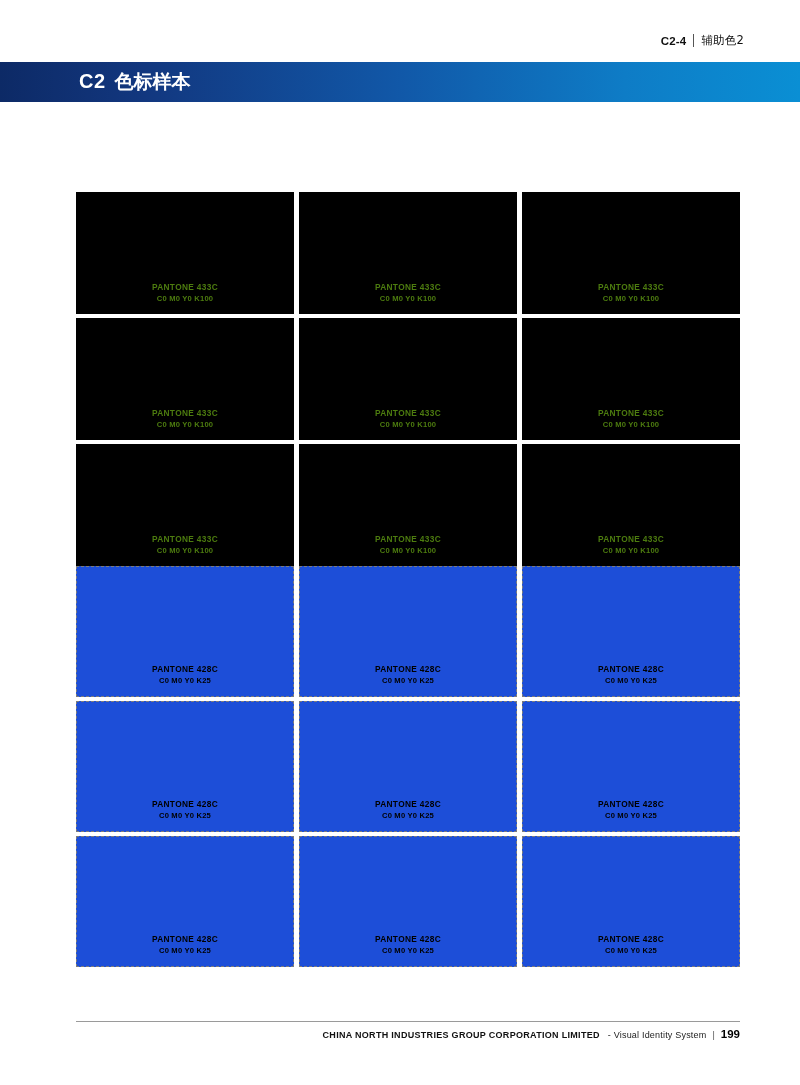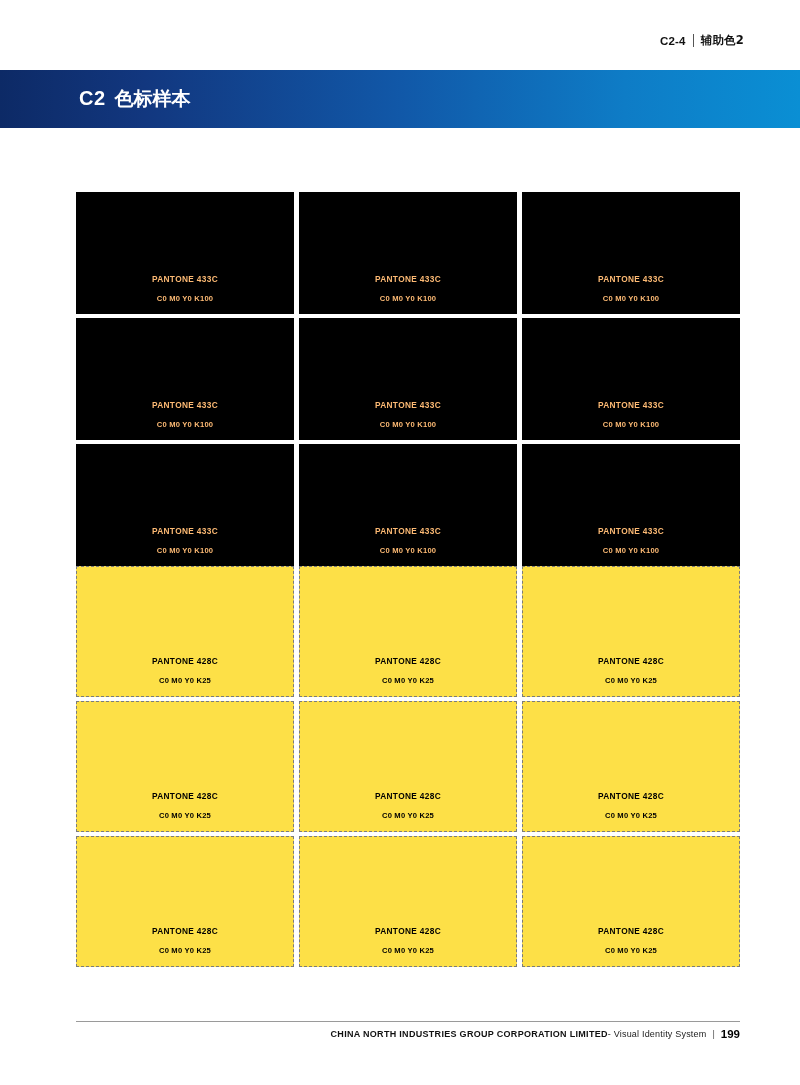--- a/index.html
+++ b/index.html
@@ -40,29 +40,29 @@
   .top-tag .sep {
     display: inline-block;
     width: 1px;
     height: 13px;
     background: #555;
     margin: 0 7px;
   }
   .top-tag .cn {
     font-family: "DejaVu Sans", sans-serif;
     font-size: 11.5px;
-    font-weight: bold;
+    font-weight: normal;
   }
 
   .blue-band {
     position: absolute;
-    top: 70px;
+    top: 62px;
     left: 0;
     width: 800px;
-    height: 58px;
+    height: 40px;
     background: linear-gradient(to right, #0d2a66 0%, #12377f 18%, #1158a8 50%, #0e7cc6 78%, #0a8fd4 100%);
   }
   .blue-band .title {
     position: absolute;
     left: 79px;
     top: 50%;
     transform: translateY(-50%);
     color: #fff;
     display: flex;
     align-items: baseline;
@@ -98,21 +98,21 @@
 
   .swatch-cell {
     position: relative;
     box-sizing: border-box;
     flex: 1 1 0;
   }
   .swatch-row.dark .swatch-cell {
     background: #000000;
   }
   .swatch-row.light .swatch-cell {
-    background: #fde047;
+    background: #1d4ed8;
     border: 1px dashed #7c7c7c;
     margin-right: 5px;
   }
   .swatch-row.light .swatch-cell:last-child {
     margin-right: 0;
   }
   .swatch-row.dark .swatch-cell {
     margin-right: 5px;
   }
   .swatch-row.dark .swatch-cell:last-child {
@@ -138,51 +138,51 @@
     font-size: 8.3px;
     font-weight: bold;
     letter-spacing: 0.35px;
     display: block;
   }
   .swatch-label .l2 {
     font-size: 7.6px;
     font-weight: bold;
     letter-spacing: 0.2px;
     display: block;
-    margin-top: 9px;
-  }
-  .swatch-row.dark .swatch-label { color: #fdba74; }
+    margin-top: 1px;
+  }
+  .swatch-row.dark .swatch-label { color: #4d7c0f; }
   .swatch-row.light .swatch-label { color: #000000; }
 
   
   .footer-rule {
     position: absolute;
     left: 76px;
     top: 1021px;
     width: 664px;
     height: 1px;
     background: #9a9a9a;
   }
   .footer {
     position: absolute;
     left: 76px;
     top: 1028px;
     width: 664px;
     display: flex;
-    align-items: center;
+    align-items: flex-end;
     justify-content: flex-end;
     font-size: 9px;
   }
   .footer .f-brand {
     font-weight: bold;
     letter-spacing: 0.3px;
     color: #111;
   }
   .footer .f-sub {
-    margin-left: 0;
+    margin-left: 8px;
     color: #222;
     letter-spacing: 0.2px;
   }
   .footer .f-bar {
     display: inline-block;
     margin: 0 6px;
     color: #555;
   }
   .footer .f-page {
     font-weight: bold;

